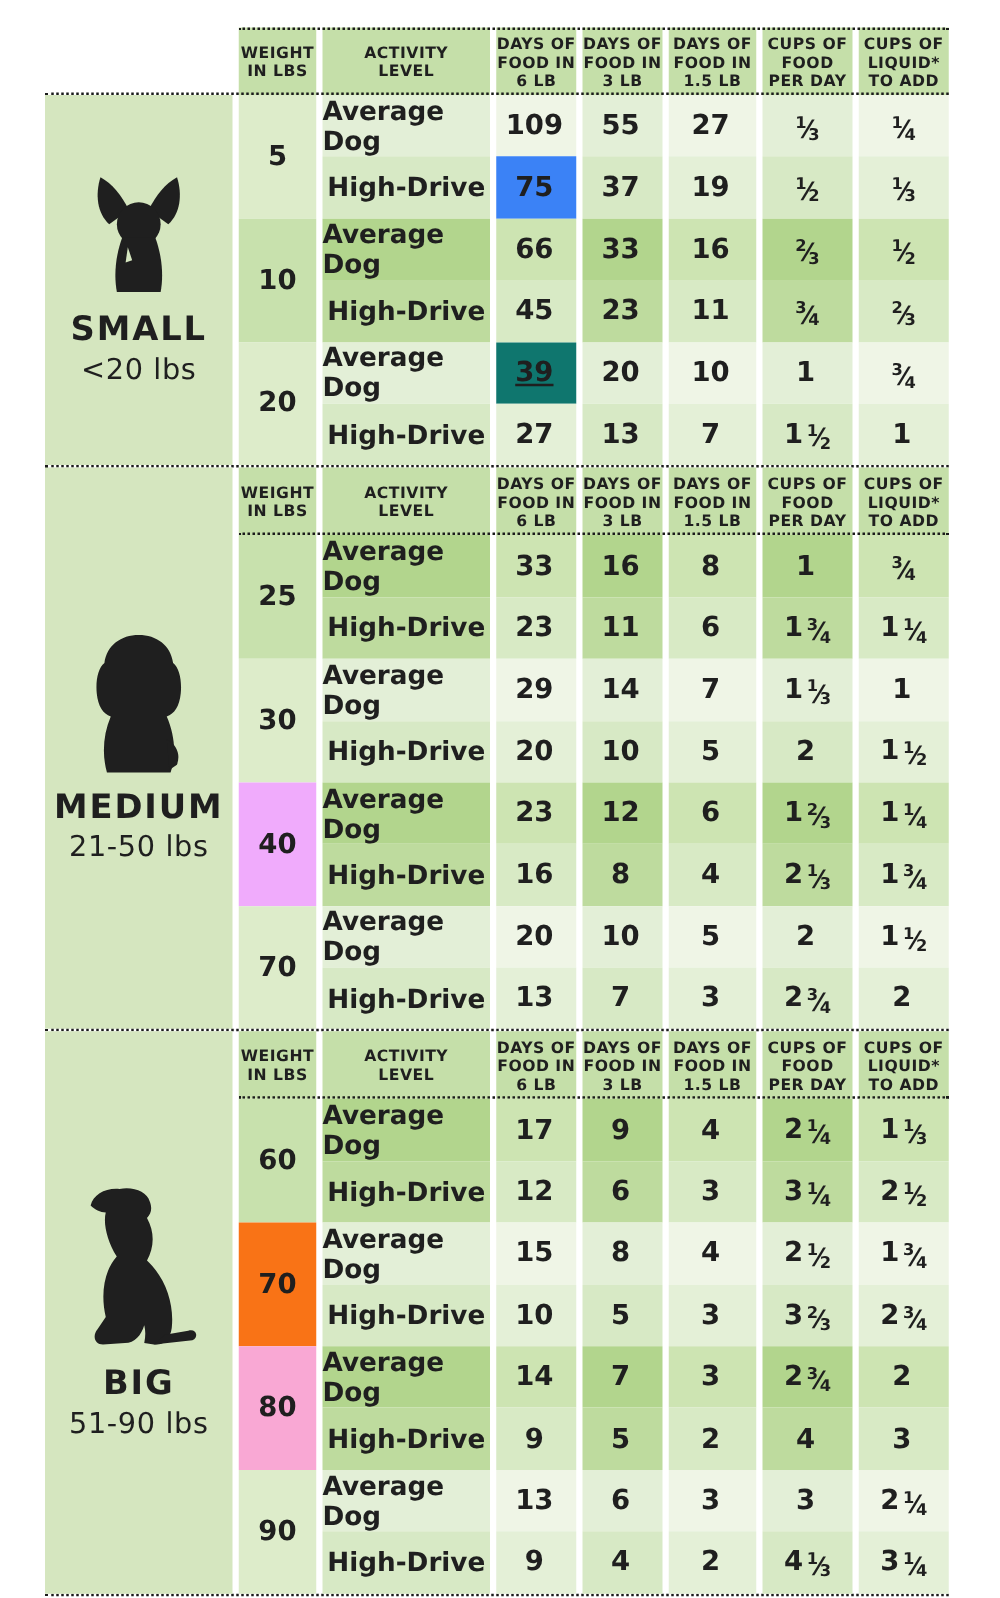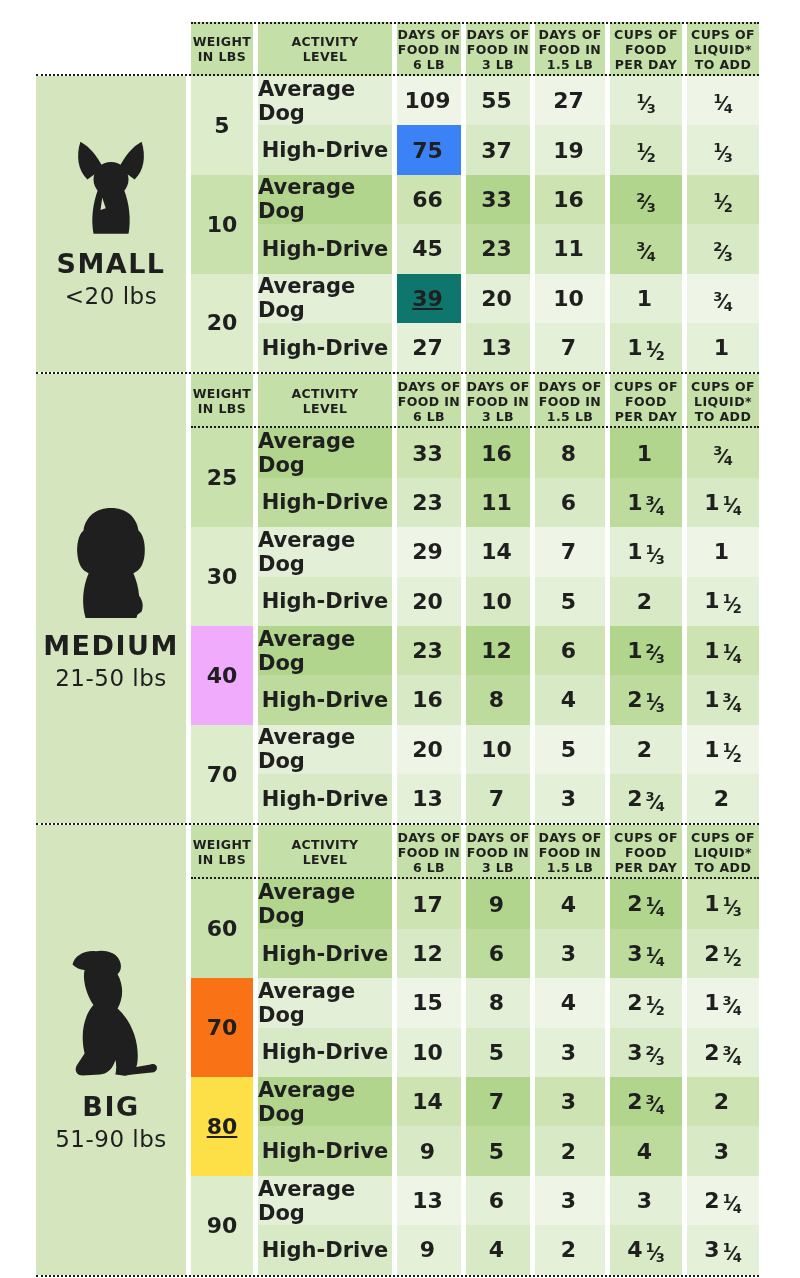--- a/index.html
+++ b/index.html
@@ -550,21 +550,21 @@
             <span class="den">3</span>
           </span></span>
       </div>
       <div class="ncell" style="grid-area: 5 / 8; background: rgb(228, 240, 215);">
         <span><span class="whole">2</span><span class="frac">
             <span class="num">3</span>
             <span class="sl">⁄</span>
             <span class="den">4</span>
           </span></span>
       </div>
-      <div class="wcell" style="grid-row: 6 / span 2; background: #fde047; text-decoration: underline;">80</div>
+      <div class="wcell" style="grid-row: 6 / span 2; background: #f9a8d4;">80</div>
       <div class="acell" style="grid-area: 6 / 3; background: rgb(178, 213, 141);">Average Dog</div>
       <div class="ncell" style="grid-area: 6 / 4; background: rgb(205, 228, 178);">
         <span><span class="whole">14</span></span>
       </div>
       <div class="ncell" style="grid-area: 6 / 5; background: rgb(178, 213, 141);">
         <span><span class="whole">7</span></span>
       </div>
       <div class="ncell" style="grid-area: 6 / 6; background: rgb(205, 228, 178);">
         <span><span class="whole">3</span></span>
       </div>

